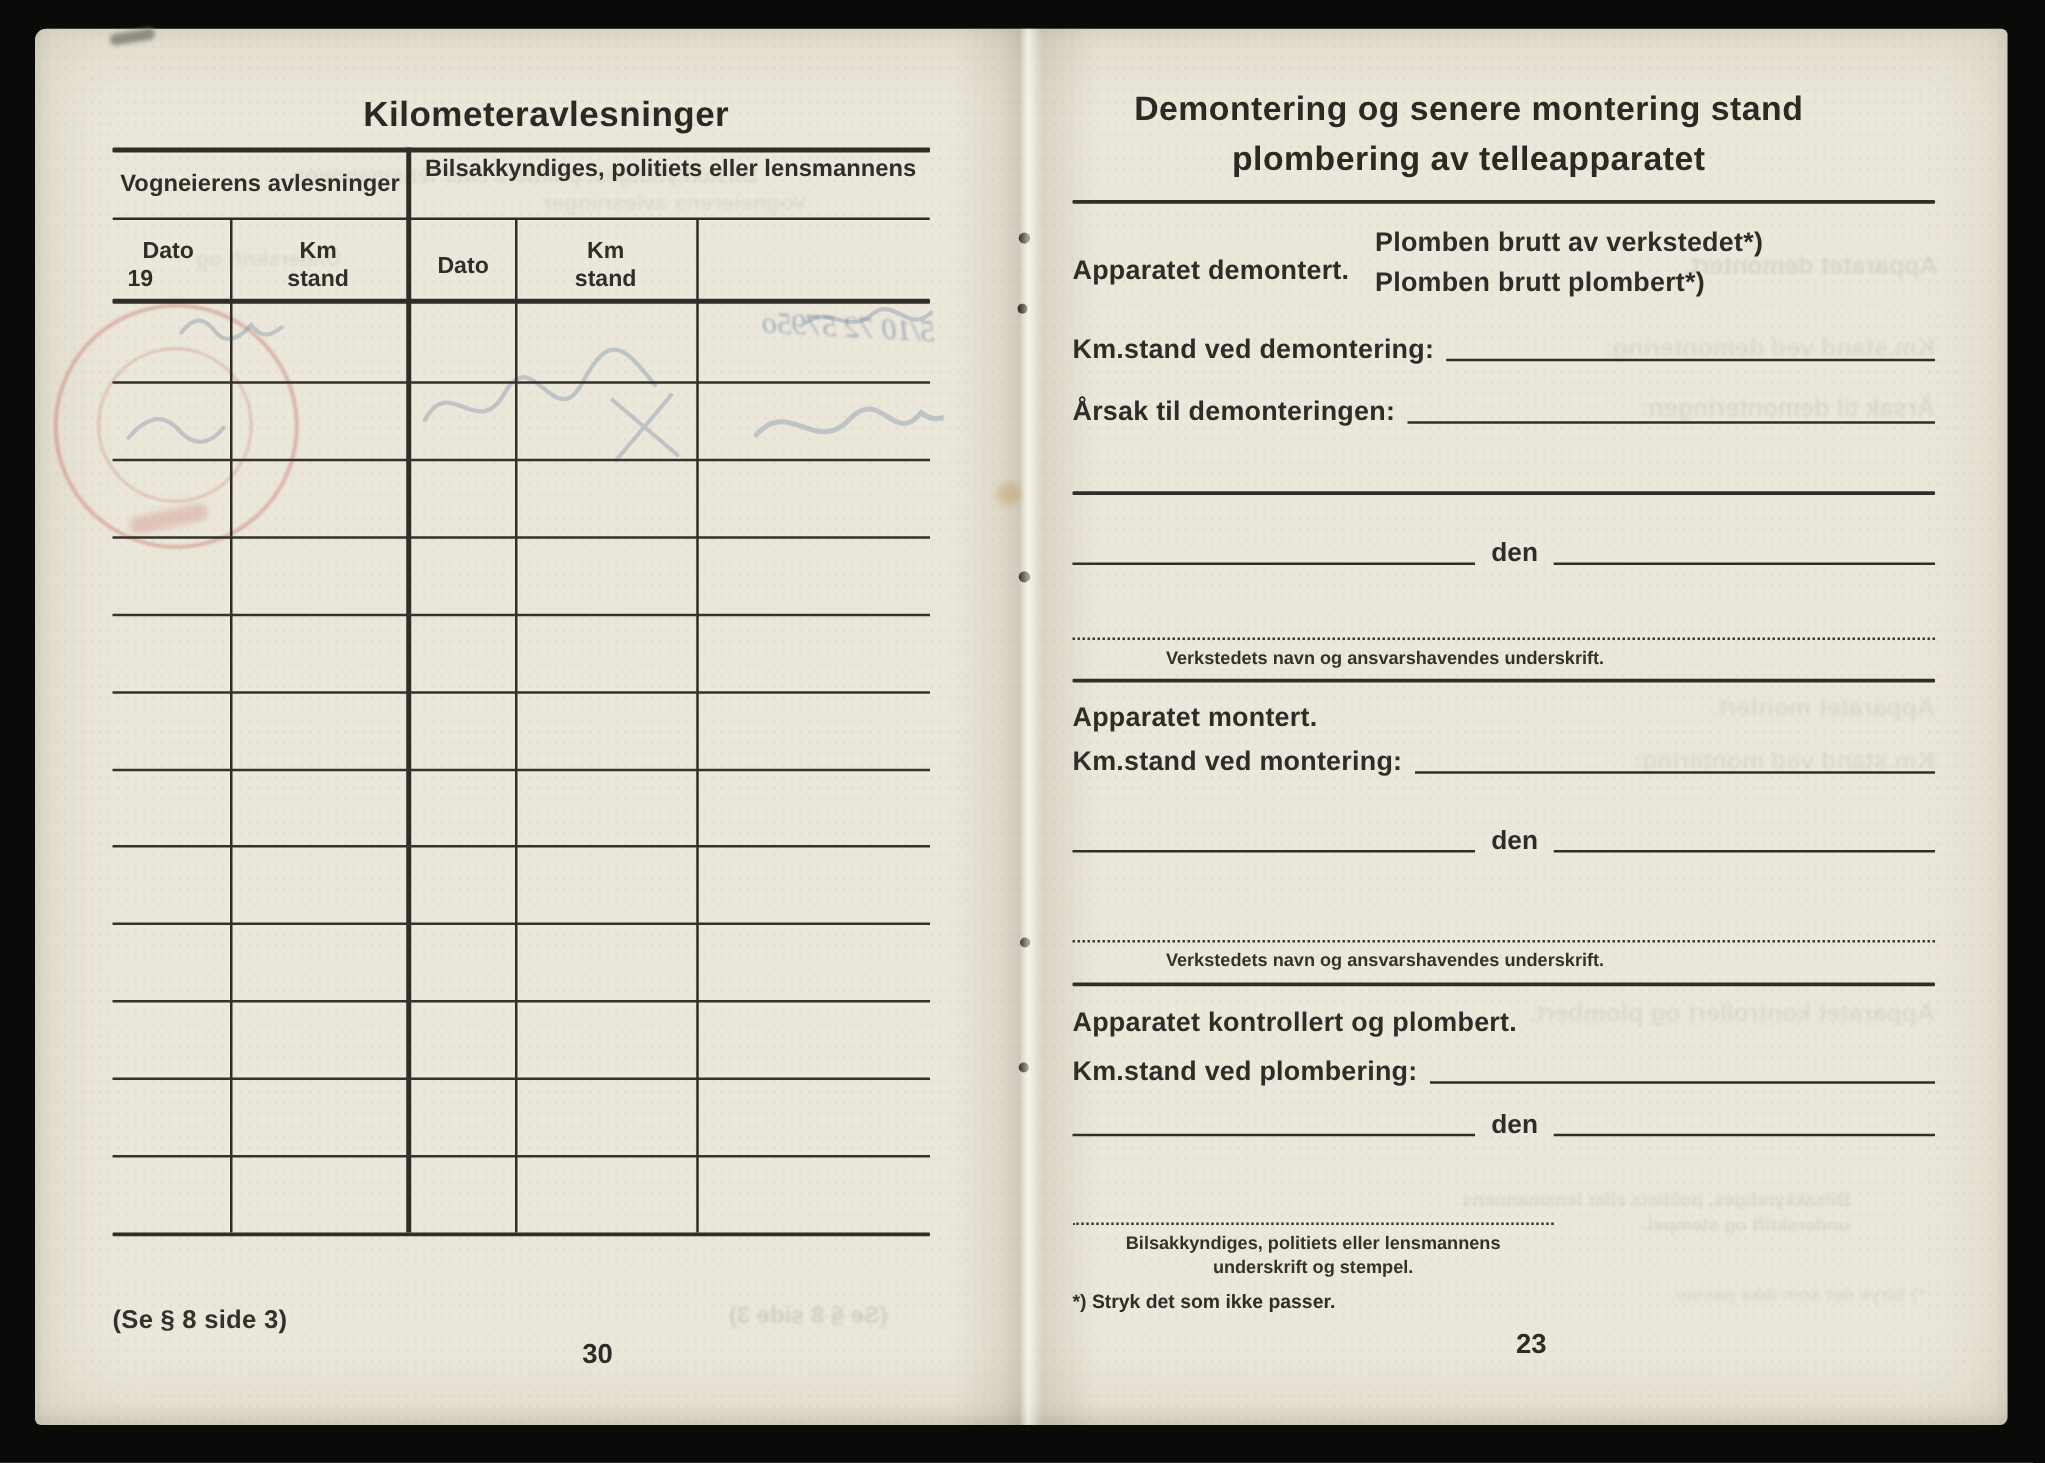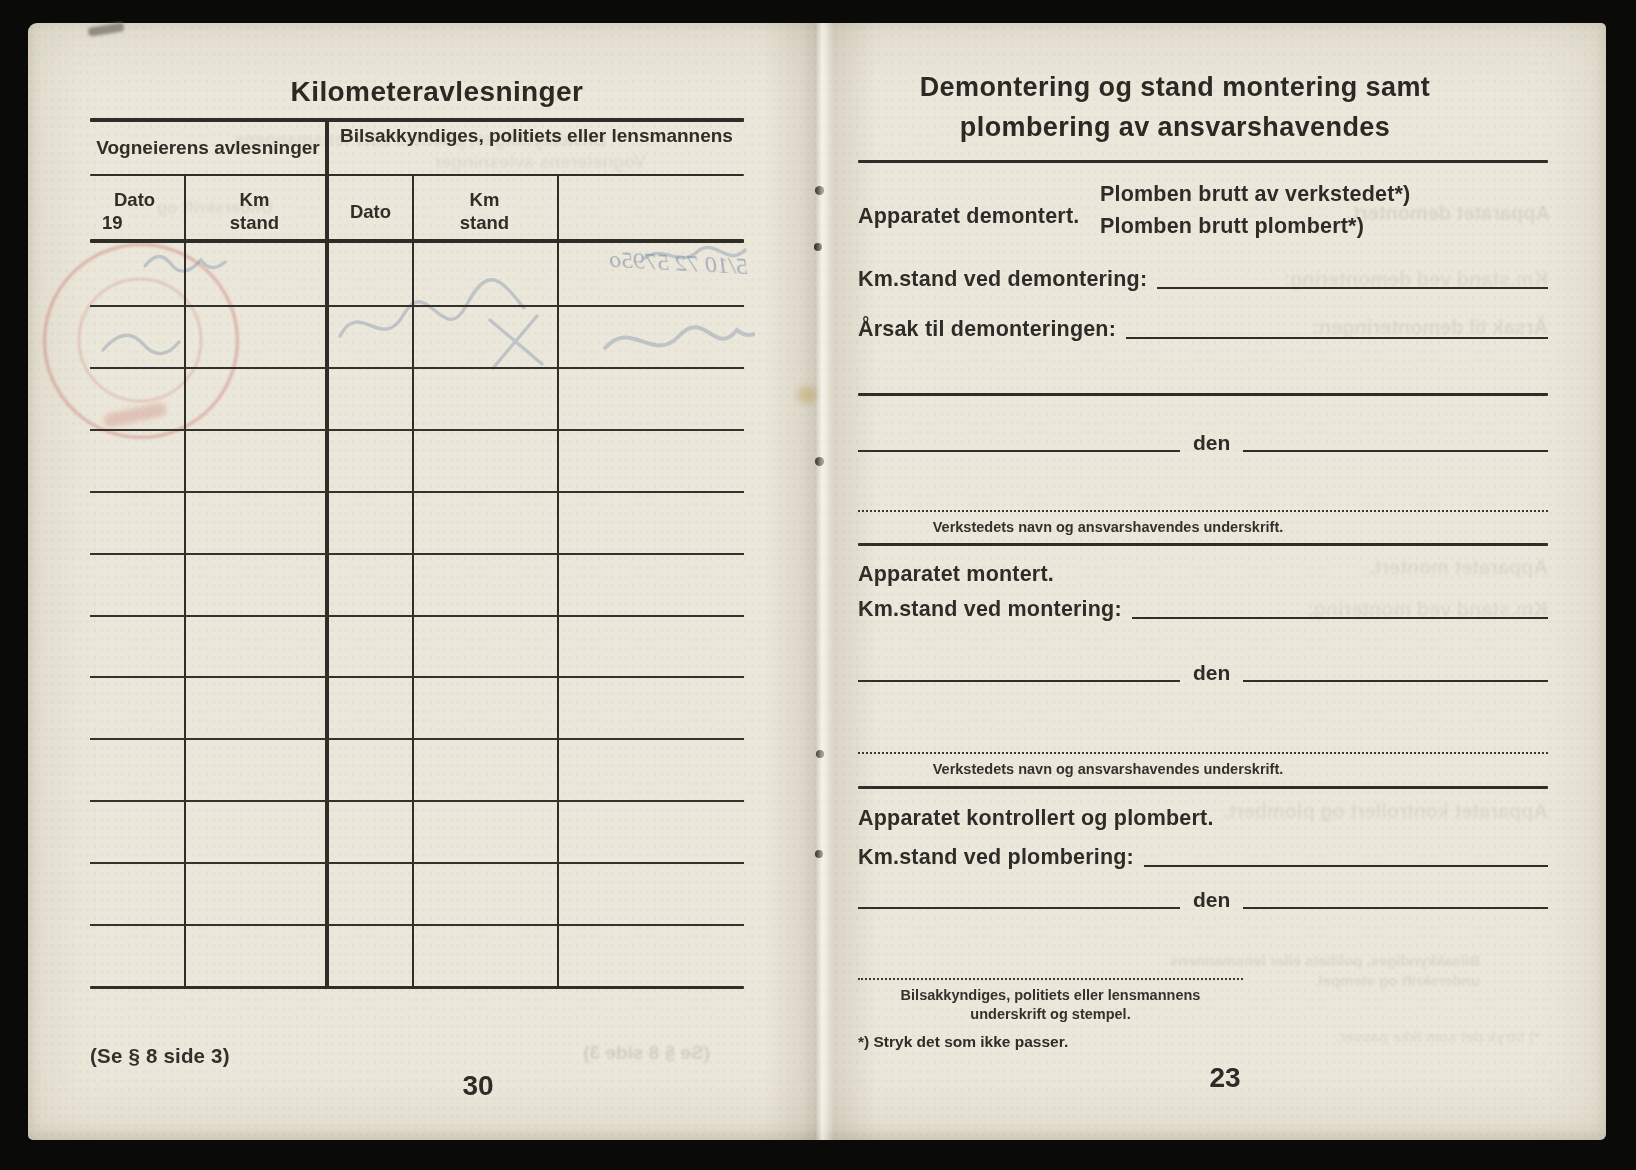--- a/index.html
+++ b/index.html
@@ -24,21 +24,21 @@
   .rule{position:absolute;background:#2f2d28;border-radius:1px;}
   .vline{position:absolute;background:#2f2d28;}
   .rline{position:absolute;left:0;width:654px;height:2px;background:#34322c;}
   .dotline{position:absolute;border-top:2.6px dotted #3a3831;height:0;}
   
   .h1{position:absolute;font-weight:700;letter-spacing:.4px;color:#2b2924;text-align:center;}
   .lbl{position:absolute;font-weight:700;font-size:21.5px;letter-spacing:.2px;color:#2e2c28;white-space:nowrap;}
   .small-head{position:absolute;font-weight:700;font-size:19px;text-align:center;color:#302e29;line-height:24px;}
   .colhead{position:absolute;font-weight:700;font-size:18.5px;color:#302e29;line-height:23px;}
   .caption{position:absolute;font-weight:700;font-size:14.5px;text-align:center;color:#33312c;line-height:19px;}
-  .pagenum{position:absolute;font-weight:700;font-size:28px;text-align:center;color:#2e2c28;}
+  .pagenum{position:absolute;font-weight:700;font-size:22px;text-align:center;color:#2e2c28;}
   .fieldrow{position:absolute;display:flex;align-items:flex-end;}
   .fieldrow .lbl-in{font-weight:700;font-size:21.5px;letter-spacing:.2px;white-space:nowrap;color:#2e2c28;}
   .fieldrow .wline{flex:1;border-bottom:2.5px solid #302e29;margin-left:10px;transform:translateY(-3px);}
   .denrow{position:absolute;display:flex;align-items:flex-end;}
   .denrow .seg{border-bottom:2.5px solid #302e29;transform:translateY(-3px);}
   .denrow .den-word{font-weight:700;font-size:21px;margin:0 13px;color:#2e2c28;}
   .footer-line{position:absolute;font-size:20.5px;color:#2f2d28;letter-spacing:.2px;}
   .footnote{position:absolute;font-weight:700;font-size:15.5px;color:#2f2d28;}
   
   .ghost{position:absolute;transform:scaleX(-1);filter:blur(1.2px);color:#6f6a58;
@@ -144,22 +144,22 @@
   </div>
   <div class="colhead" style="left:329px;top:200px;width:83px;text-align:center;">Dato</div>
   <div class="colhead" style="left:412px;top:188px;width:145px;text-align:center;">
     <div>Km</div>
     <div>stand</div>
   </div>
 
   <div class="footer-line" style="left:90px;top:1044px;font-weight:700;color:#33312b;text-align:right;">(Se § 8 side 3)</div>
   <div class="pagenum" style="left:448px;top:1070px;width:60px;">30</div>
 
-  <div class="h1" style="left:830px;top:72px;width:690px;font-size:27px;">Demontering og stand montering samt</div>
-  <div class="h1" style="left:830px;top:112px;width:690px;font-size:27px;">plombering av ansvarshavendes</div>
+  <div class="h1" style="left:830px;top:72px;width:690px;font-size:27px;">Demontering og senere montering stand</div>
+  <div class="h1" style="left:830px;top:112px;width:690px;font-size:27px;">plombering av telleapparatet</div>
   <div class="rule" style="left:858px;top:160px;width:690px;height:3px;"></div>
 
   <div class="lbl" style="left:858px;top:204px;">Apparatet demontert.</div>
   <div class="lbl" style="left:1100px;top:182px;">Plomben brutt av verkstedet*)</div>
   <div class="lbl" style="left:1100px;top:214px;">Plomben brutt plombert*)</div>
 
   <div class="fieldrow" style="left:858px;top:262px;width:690px;height:30px;">
     <span class="lbl-in">Km.stand ved demontering:</span>
     <span class="wline"></span>
   </div>

